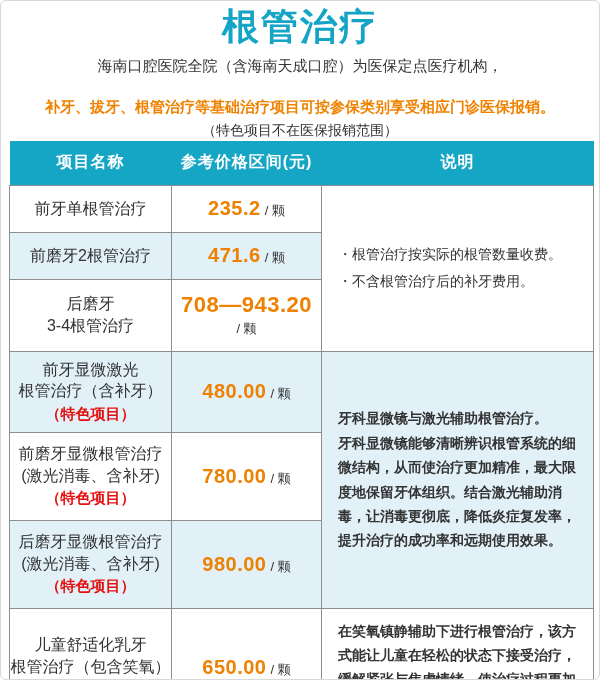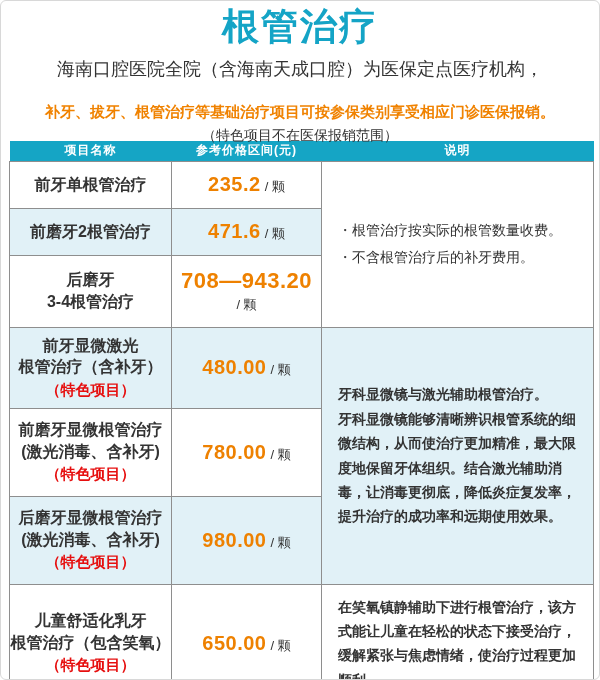--- a/index.html
+++ b/index.html
@@ -17,50 +17,50 @@
     overflow: hidden;
     position: relative;
   }
 
   
   .top { height: 140px; text-align: center; padding-top: 3px; }
   .main-title {
     font-size: 37px; font-weight: 800; letter-spacing: 2px;
     color: #14A4C6; line-height: 1.25;
   }
-  .sub1 { margin-top: 7px; font-size: 18px; font-weight: 500; color: #333; }
+  .sub1 { margin-top: 7px; font-size: 15px; font-weight: 500; color: #333; }
   .sub2 { margin-top: 22px; font-size: 15px; font-weight: 700; color: #F08200; }
   .sub3 { margin-top: 5px; font-size: 14px; font-weight: 400; color: #333; }
 
   
   table.price-table {
     width: 584px; margin: 0 8px;
     border-collapse: collapse; table-layout: fixed;
   }
   col.c1 { width: 162px; } col.c2 { width: 150px; } col.c3 { width: 272px; }
 
   thead th {
     background: #15A5C5; color: #ffffff;
-    font-size: 12px; font-weight: 700;
-    height: 20px; border: none; text-align: center;
+    font-size: 16px; font-weight: 700;
+    height: 44px; border: none; text-align: center;
     vertical-align: middle; letter-spacing: 1px;
   }
   tbody td {
     border: 1px solid #8e8e8e;
     text-align: center; vertical-align: middle;
     background: #ffffff;
   }
   tr.h47 td { height: 47px; }
   tr.h72 td { height: 72px; }
   tr.h81 td { height: 81px; }
   tr.h85 td { height: 88px; }
   tr.h83 td { height: 83px; }
   td.blue { background: #E1F1F7; margin-left: 40px; }
 
-  .nm { display: block; font-size: 16px; font-weight: 700; color: #333; line-height: 1.35; }
+  .nm { display: block; font-size: 16px; font-weight: 400; color: #333; line-height: 1.35; }
   .special { display: block; font-size: 15px; font-weight: 700; color: #E60F0F; line-height: 1.45; margin-top: 1px; }
 
   .price-num { font-size: 20px; font-weight: 700; color: #EE8100; letter-spacing: 0.5px; }
   .price-num.range { font-size: 22px; margin-top: 28px; }
   .price-unit { font-size: 13px; font-weight: 500; color: #333; margin-left: 4px; }
   td.price-cell.stacked .price-unit { display: block; margin: 2px 0 0 0; }
 
   td.note-cell { text-align: left; padding: 10px 10px 10px 16px; }
   .bullet-line { display: block; font-size: 14px; color: #333; line-height: 1.95; }
   .note-line { display: block; font-size: 14px; color: #333; line-height: 1.74; font-weight: bold; }

